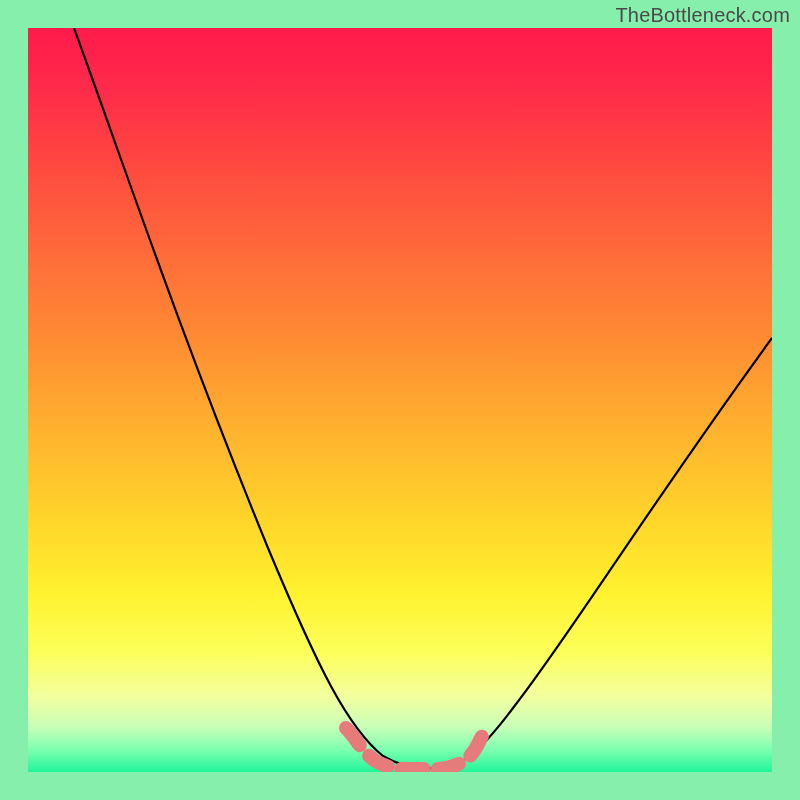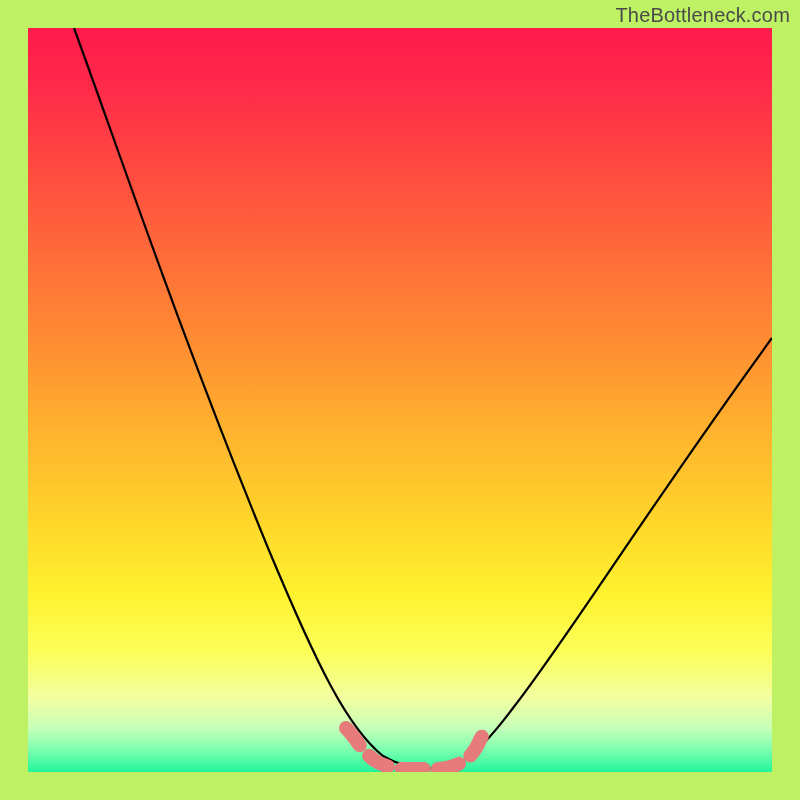--- a/index.html
+++ b/index.html
@@ -10,21 +10,21 @@
     overflow: hidden;
     background: #000;
     font-family: Arial, Helvetica, sans-serif;
   }
   .frame {
     position: absolute;
     left: 0;
     top: 0;
     width: 800px;
     height: 800px;
-    background: #bef264;
+    background: #86efac;
   }
   .plot {
     position: absolute;
     left: 28px;
     top: 28px;
     width: 744px;
     height: 744px;
     background: linear-gradient(to bottom,
       #ff1a4b 0%,
       #ff2a4a 8%,

